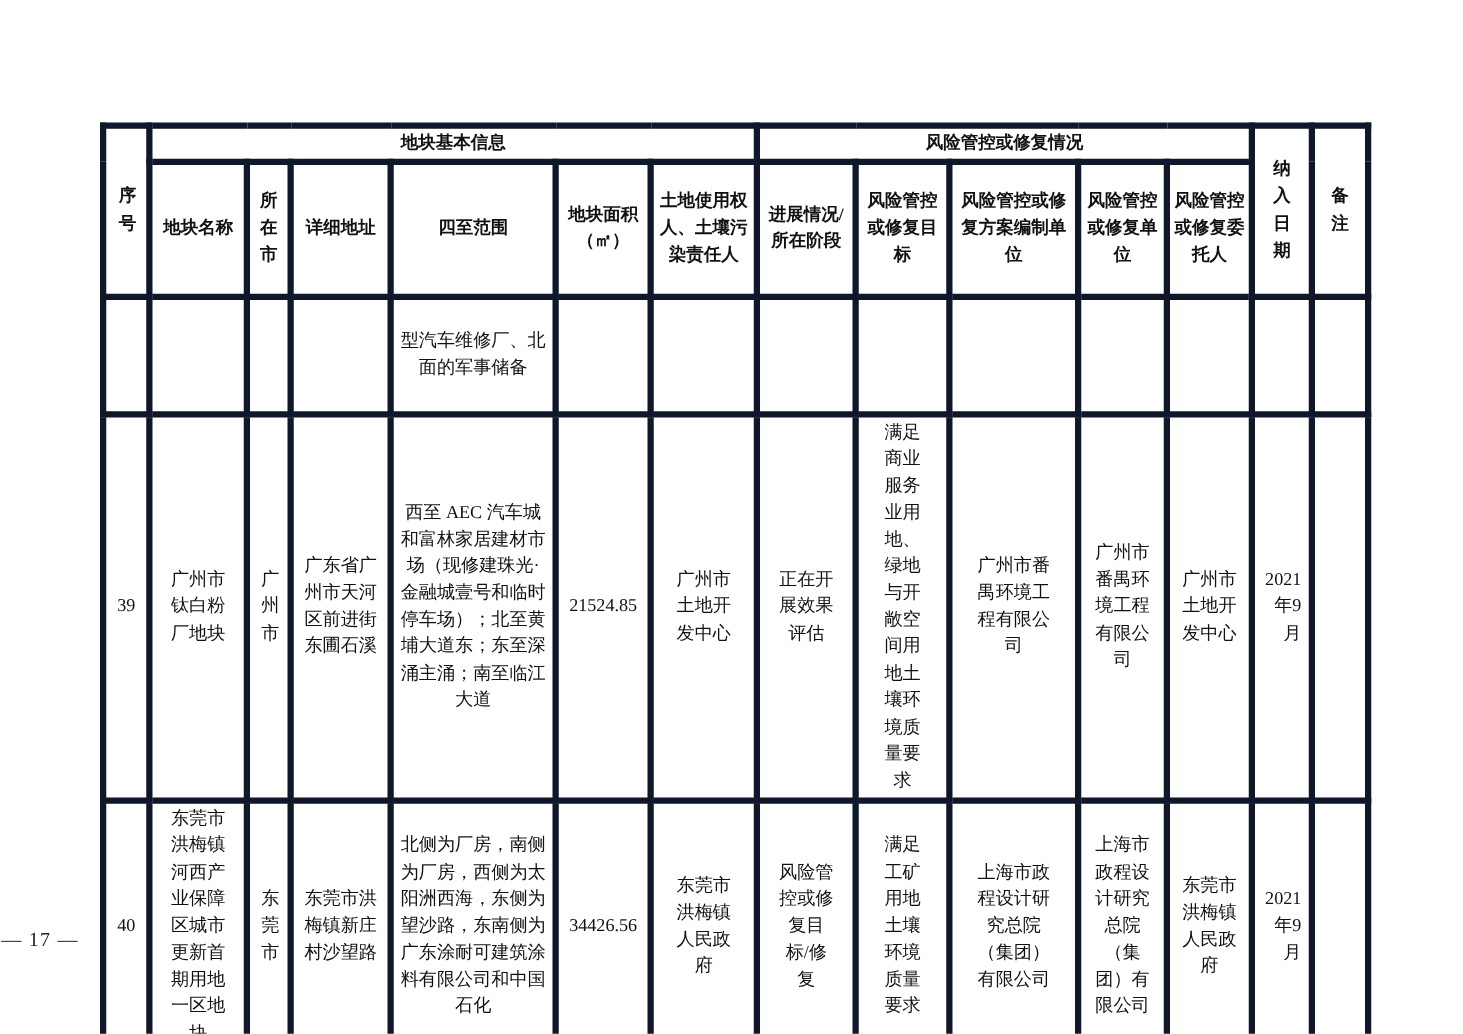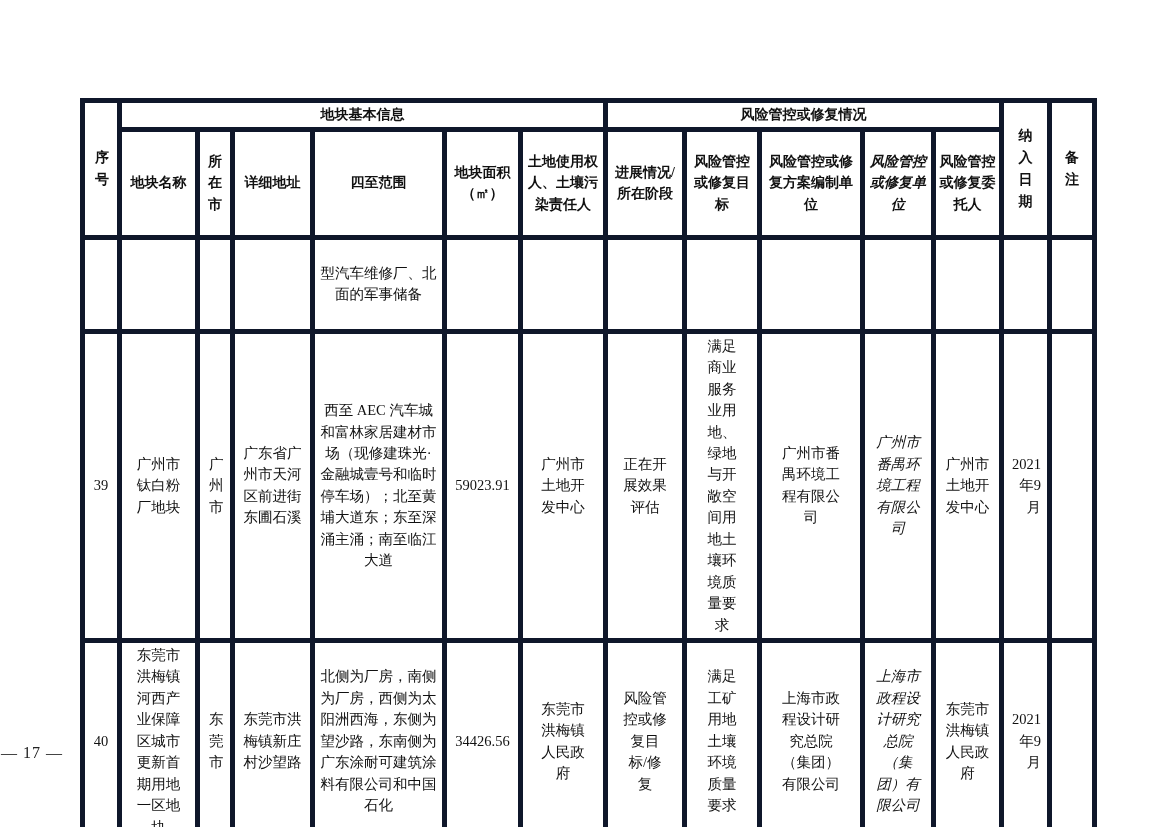--- a/index.html
+++ b/index.html
@@ -46,21 +46,21 @@
   th.thN { padding: 0 12px; }
   .cB { padding: 2px 13px; }
   .cC { padding: 0 9px; }
   .cD { padding: 2px 6px; }
   .cE { padding: 2px 5px; }
   .cF { padding: 2px 4px; }
   .cG { padding: 2px 15px; }
   .cH { padding: 2px 14px; }
   .cI { padding: 2px 14px; }
   .cJ { padding: 2px 15px; margin-top: 42px; }
-  .cK { padding: 2px 11px; font-style: italic; }
+  .cK { padding: 2px 11px; }
   .cL { padding: 2px 9px; }
   td.cM { padding: 2px 6px; text-align: right; }
 
   .footer {
     position: absolute;
     top: 744px;
     left: 1px;
     width: 100%;
     font-size: 16px;
     letter-spacing: 1px;
@@ -127,21 +127,21 @@
         <td class="cL"></td>
         <td class="cM"></td>
         <td></td>
       </tr>
       <tr class="r39">
         <td>39</td>
         <td class="cB">广州市钛白粉厂地块</td>
         <td class="cC">广州市</td>
         <td class="cD">广东省广州市天河区前进街东圃石溪</td>
         <td class="cE">西至 AEC 汽车城和富林家居建材市场（现修建珠光·金融城壹号和临时停车场）；北至黄埔大道东；东至深涌主涌；南至临江大道</td>
-        <td class="cF">59023.91</td>
+        <td class="cF">21524.85</td>
         <td class="cG">广州市土地开发中心</td>
         <td class="cH">正在开展效果评估</td>
         <td class="cI">满足商业服务业用地、绿地与开敞空间用地土壤环境质量要求</td>
         <td class="cJ">广州市番禺环境工程有限公司</td>
         <td class="cK">广州市番禺环境工程有限公司</td>
         <td class="cL">广州市土地开发中心</td>
         <td class="cM">2021年9月</td>
         <td></td>
       </tr>
       <tr class="r40">

